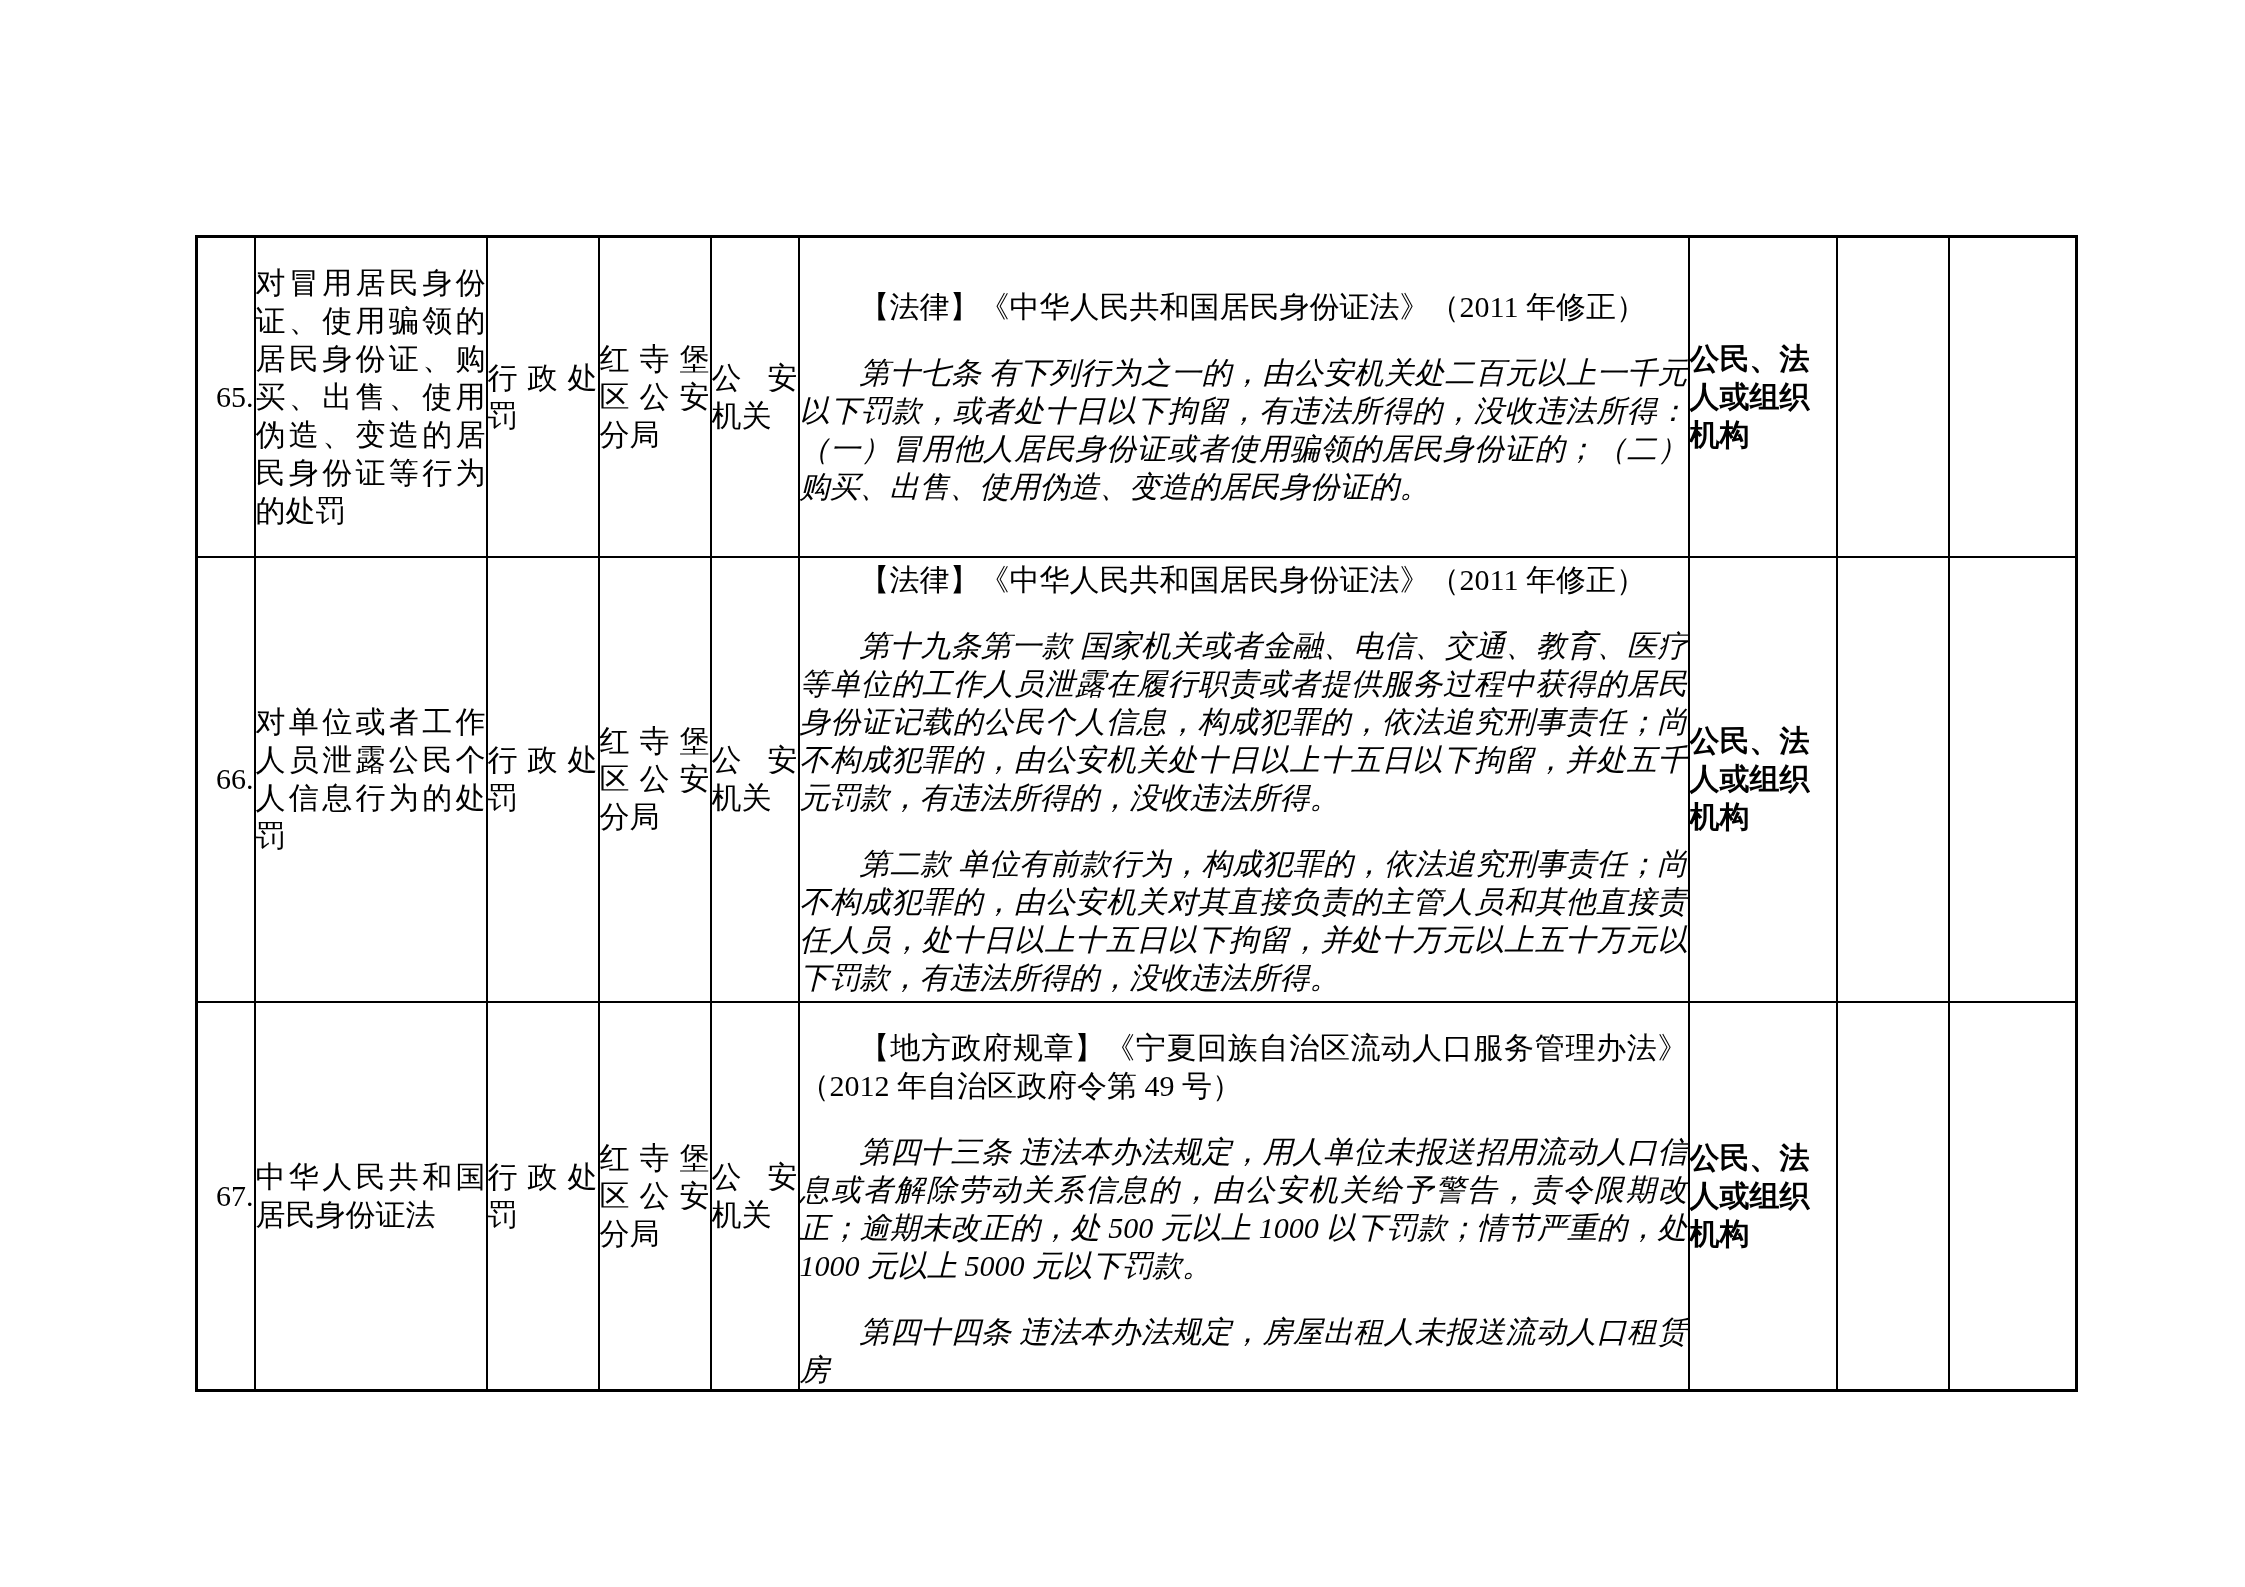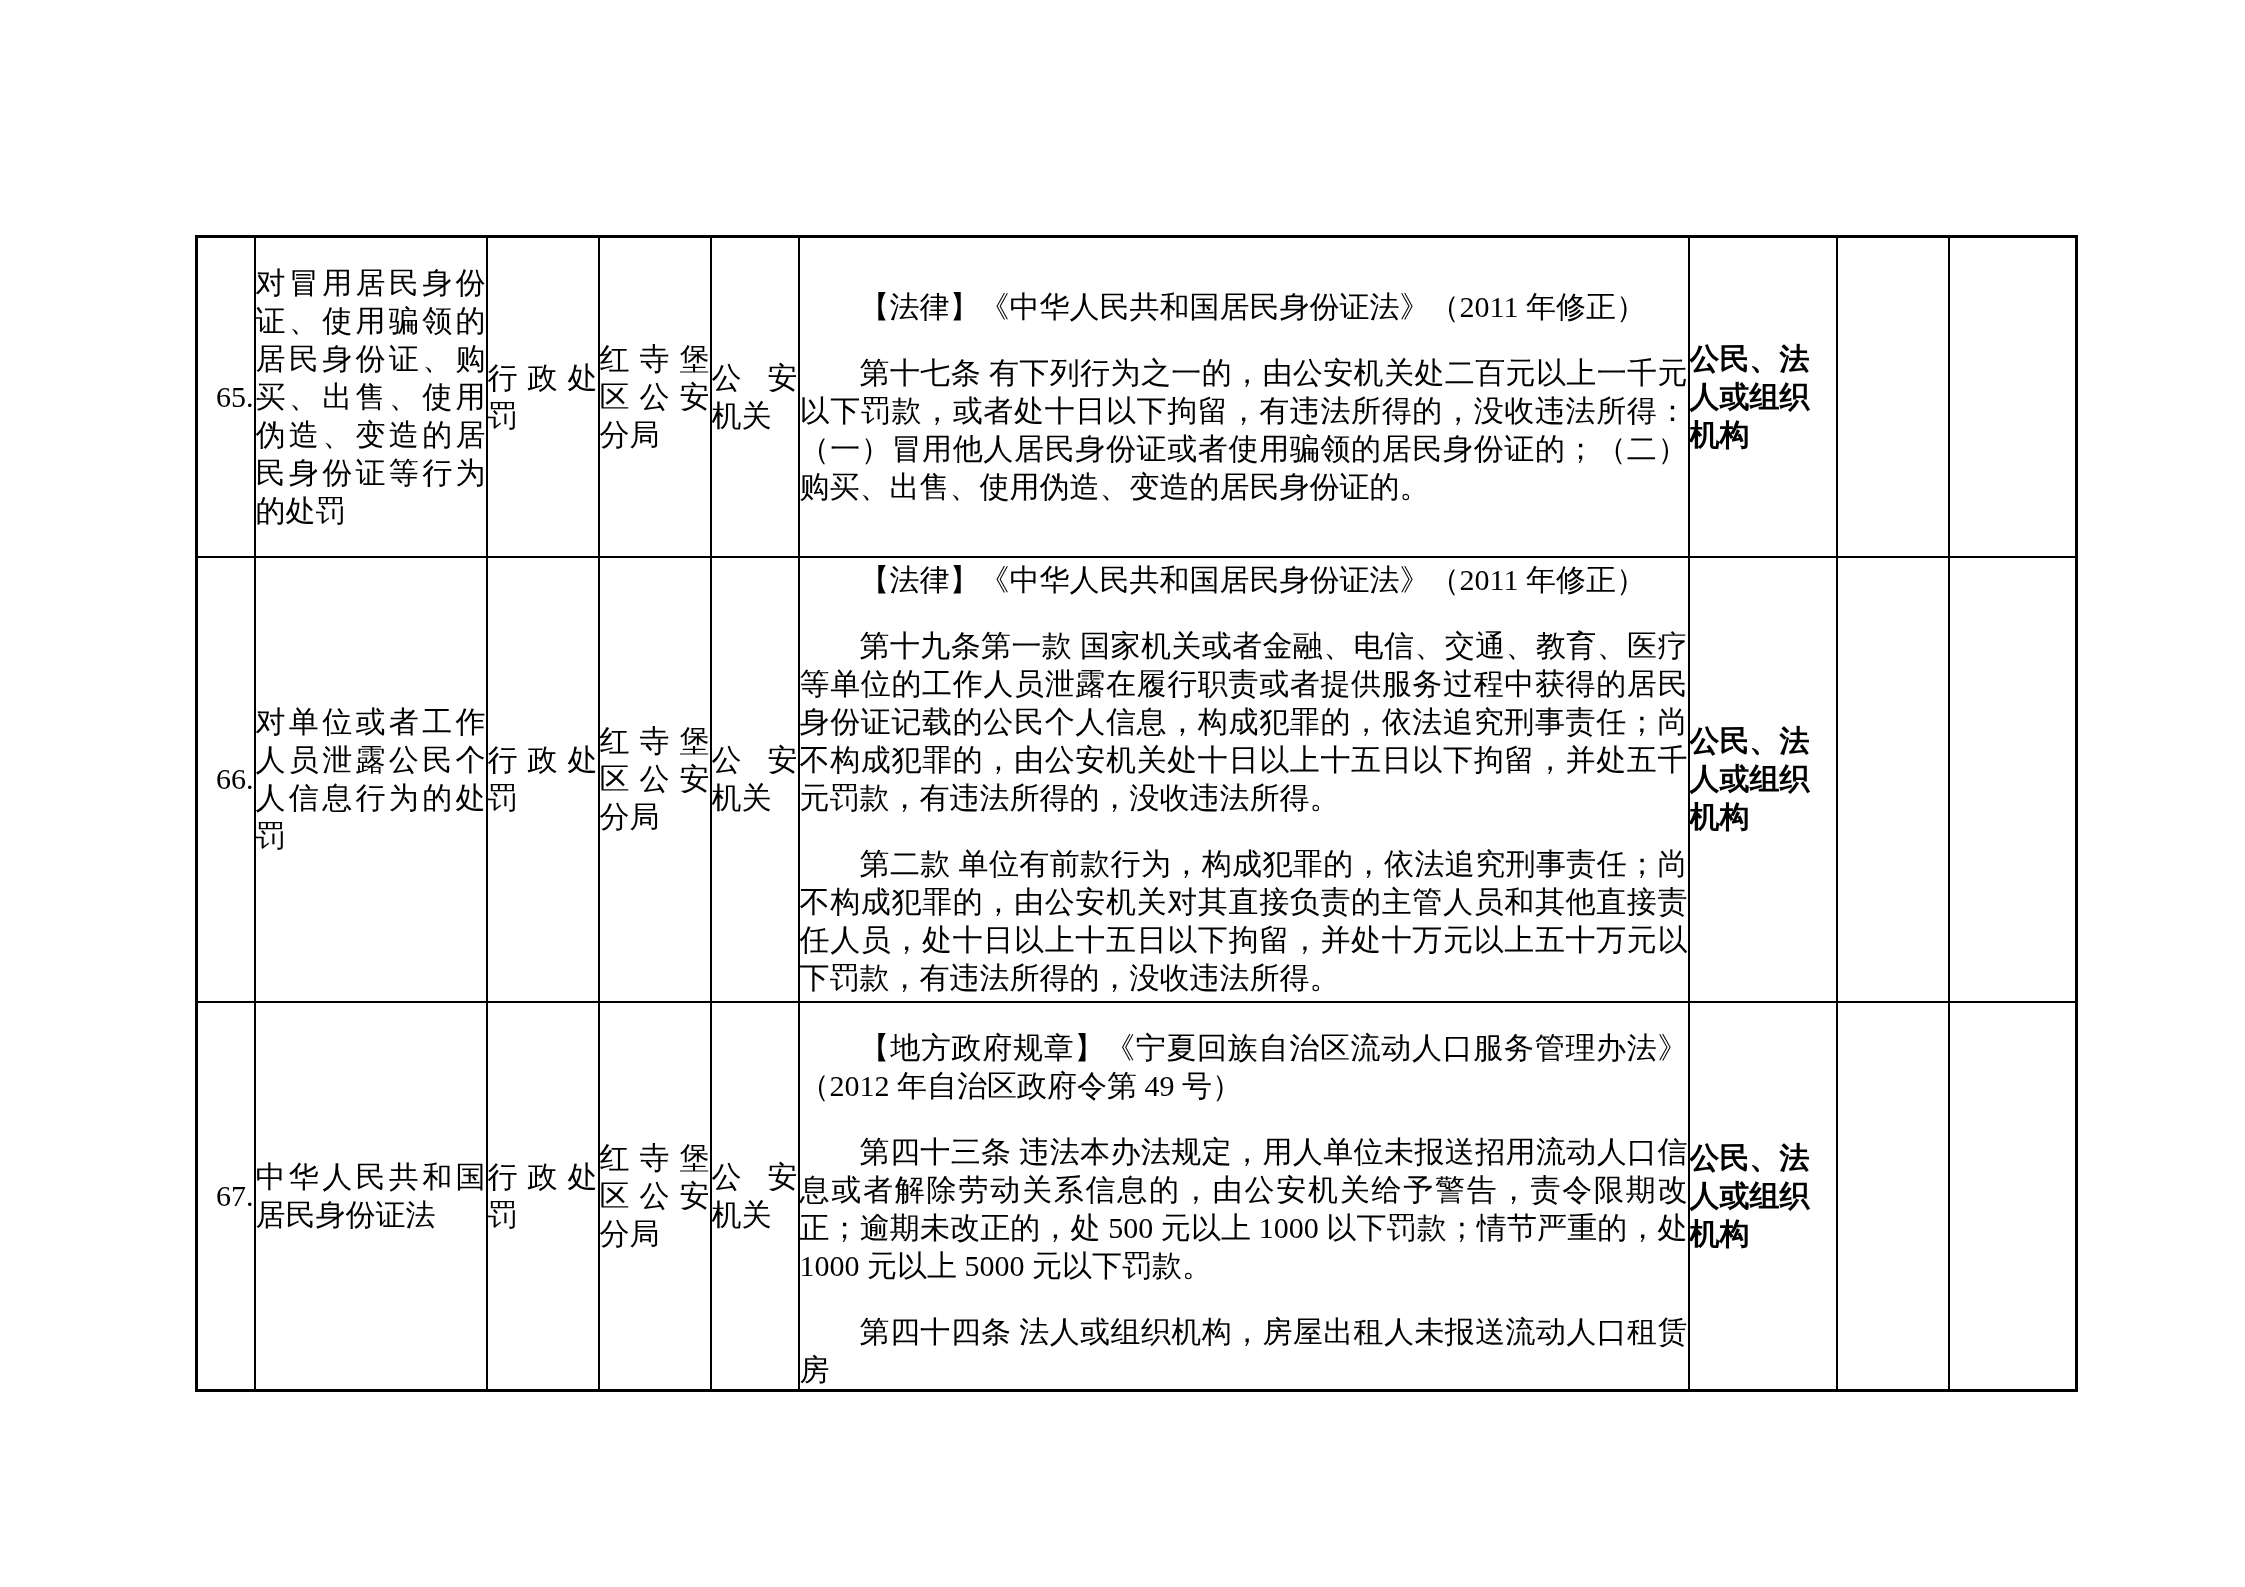--- a/index.html
+++ b/index.html
@@ -52,20 +52,21 @@
     padding:6px 14px;
     text-align:justify;
     text-justify:inter-character;
   }
   td.c-legal p{
     margin:0;
     text-indent:2em;
   }
   td.c-legal p + p{
     margin-top:28px;
+    font-style:italic;
   }
   tr.row-67 td.c-legal{
     vertical-align:top;
     padding-top:26px;
   }
   td.c-target{
     padding:0 8px;
     font-family:Liberation Sans, sans-serif;
     font-weight:700;
     font-size:26px;
@@ -126,21 +127,21 @@
     <tr class="row-67">
       <td class="c-num">67.</td>
       <td class="c-item">中华人民共和国居民身份证法</td>
       <td class="c-type">行政处罚</td>
       <td class="c-agency">红寺堡区公安分局</td>
       <td class="c-organ">公安机关</td>
       <td class="c-legal">
         <div class="legal">
               <p>【地方政府规章】《宁夏回族自治区流动人口服务管理办法》（2012 年自治区政府令第 49 号）</p>
               <p>第四十三条 违法本办法规定，用人单位未报送招用流动人口信息或者解除劳动关系信息的，由公安机关给予警告，责令限期改正；逾期未改正的，处 500 元以上 1000 以下罚款；情节严重的，处 1000 元以上 5000 元以下罚款。</p>
-              <p>第四十四条 法人或组织机构，房屋出租人未报送流动人口租赁房</p>
+              <p>第四十四条 违法本办法规定，房屋出租人未报送流动人口租赁房</p>
             </div>
       </td>
       <td class="c-target">公民、法人或组织机构</td>
       <td class="c-empty"></td>
       <td class="c-empty"></td>
     </tr>
   </tbody>
     </table>
 </div>
 

